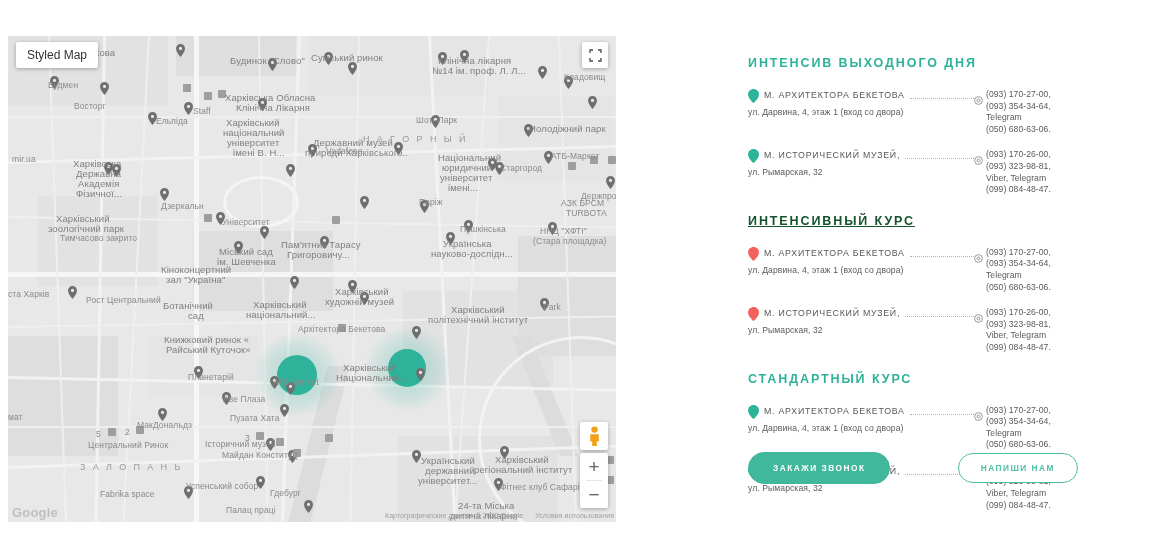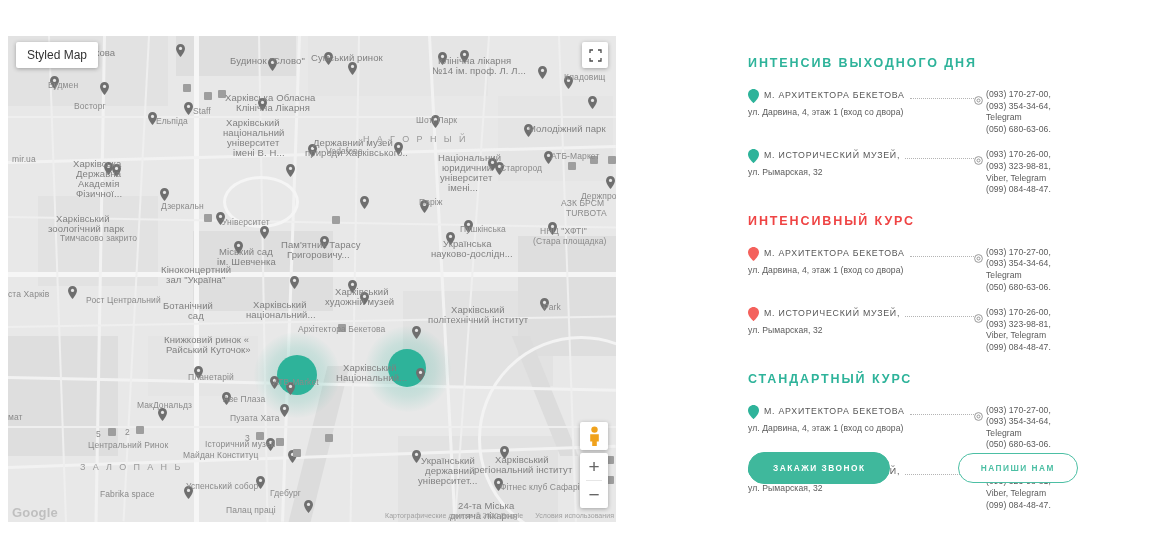--- a/index.html
+++ b/index.html
@@ -90,21 +90,21 @@
 
   
   .panel{
     position:absolute;left:748px;top:56px;width:330px;
   }
   .sec-title{
     font-size:12.5px;font-weight:bold;letter-spacing:1.9px;
     margin:0 0 19px 0;font-family:"Liberation Sans",sans-serif;
   }
   .sec-title.teal{color:#2eb39a;}
-  .sec-title.red{color:#ef4444;}
+  .sec-title.red{color:#14532d;text-decoration:underline;}
 
   .entry{display:flex;margin-bottom:14px;}
   .entry-left{width:226px;position:relative;}
   .entry-name-row{display:flex;align-items:flex-start;}
   .pin{width:11px;height:14px;flex:0 0 11px;margin-right:5px;margin-top:0px;}
   .pin svg{display:block;}
   .addr-title{
     font-size:8.8px;color:#575757;letter-spacing:.75px;white-space:nowrap;
     line-height:12px;
   }
@@ -617,25 +617,25 @@
           <div class="map-label " style="left: 214px; top: 181px;">Університет</div>
           <div class="map-label " style="left: 153px; top: 165px;">Дзеркальн</div>
           <div class="map-label big" style="left: 156px; top: 299px;">Книжковий ринок «</div>
           <div class="map-label big" style="left: 158px; top: 309px;">Райський Куточок»</div>
           <div class="map-label " style="left: 180px; top: 336px;">Планетарій</div>
           <div class="map-label " style="left: 265px; top: 341px;">ATB-Market</div>
           <div class="map-label big" style="left: 335px; top: 327px;">Харківський</div>
           <div class="map-label big" style="left: 328px; top: 337px;">Національний...</div>
           <div class="map-label " style="left: 215px; top: 358px;">Аве Плаза</div>
           <div class="map-label " style="left: 80px; top: 356px; margin-top: 48px;">Центральний Ринок</div>
-          <div class="map-label " style="left: 87px; top: 364px; padding-left: 42px;">МакДональдз</div>
+          <div class="map-label " style="left: 87px; top: 384px; padding-left: 42px;">МакДональдз</div>
           <div class="map-label " style="left: 222px; top: 377px;">Пузата Хата</div>
           <div class="map-label " style="left: 0px; top: 376px;">мат</div>
           <div class="map-label " style="left: 197px; top: 403px;">Історичний музей</div>
-          <div class="map-label " style="left: 175px; top: 414px;">Майдан Конституц</div>
+          <div class="map-label " style="left: 192px; top: 414px; padding-left: 22px;">Майдан Конституц</div>
           <div class="map-label district" style="left: 72px; top: 426px;">З А Л О П А Н Ь</div>
           <div class="map-label " style="left: 178px; top: 445px;">Успенський собор</div>
           <div class="map-label " style="left: 92px; top: 453px;">Fabrika space</div>
           <div class="map-label " style="left: 262px; top: 452px;">Гдебург</div>
           <div class="map-label " style="left: 218px; top: 469px;">Палац праці</div>
           <div class="map-label big" style="left: 413px; top: 420px;">Український</div>
           <div class="map-label big" style="left: 417px; top: 430px;">державний</div>
           <div class="map-label big" style="left: 410px; top: 440px;">університет...</div>
           <div class="map-label big" style="left: 487px; top: 419px;">Харківський</div>
           <div class="map-label big" style="left: 466px; top: 429px;">регіональний інститут</div>

